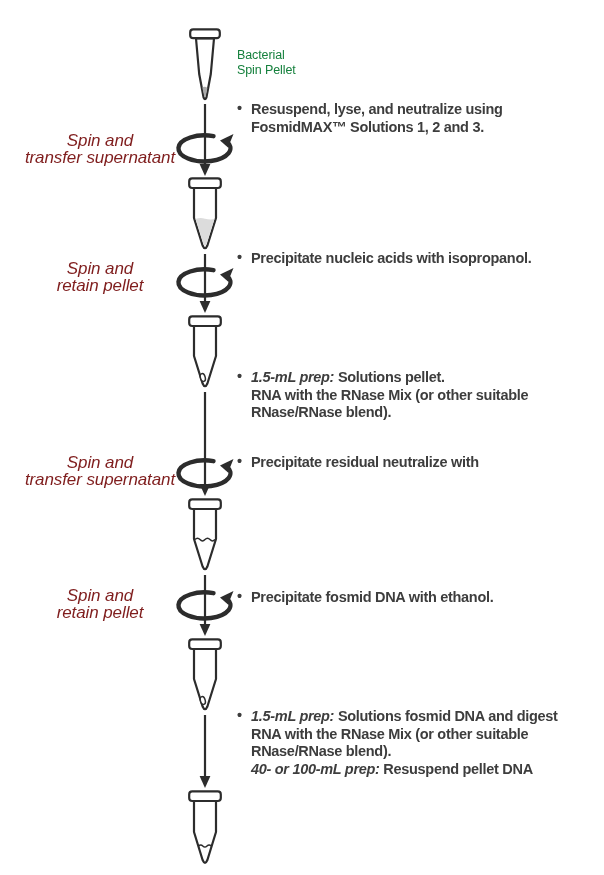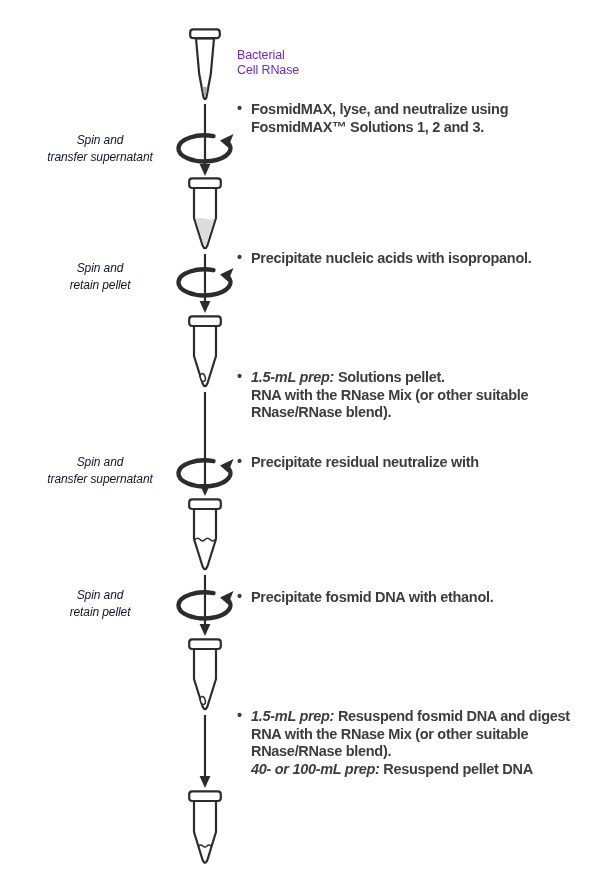--- a/index.html
+++ b/index.html
@@ -10,25 +10,25 @@
   svg{display:block;}
   .tb{fill:#ffffff;stroke:#2c2c2c;stroke-width:2.2;stroke-linejoin:round;}
   
   .ann{position:absolute;left:237px;padding-left:14px;
        font-weight:bold;font-size:14.5px;line-height:17.5px;
        letter-spacing:-0.3px;color:#3d3d3d;white-space:nowrap;}
   .ann .bullet{position:absolute;left:0;top:-1px;font-weight:bold;}
   .ann i{font-style:italic;text-align:right;}
   
   .spinlabel{position:absolute;left:0;width:200px;text-align:center;
-       font-style:italic;font-size:12px;line-height:17px;color:#0f172a;
+       font-style:italic;font-size:17px;line-height:17px;color:#7f1d1d;
        letter-spacing:-0.1px;}
   
   .startlabel{position:absolute;left:237px;top:48px;font-size:12.5px;
-       line-height:15px;color:#6d28d9;letter-spacing:-0.1px;}
+       line-height:15px;color:#15803d;letter-spacing:-0.1px;}
 </style>
 </head>
 <body>
 
 <div class="canvas">
 
   <svg class="abs" style="left:186px;top:28px" width="38" height="76" viewBox="0 0 38 76">
     <path class="tb" d="M10,10.5 L13.2,46 L17.6,69.5 Q19,72.8 20.4,69.5 L24.8,46 L28,10.5 Z"></path>
     <path d="M16.3,59.5 Q19,57.6 21.4,60 L19.7,68.5 Q19,70 18.3,68.5 Z" fill="#ababab" stroke="none"></path>
     <rect class="tb" x="4.2" y="1.4" width="29.6" height="8.8" rx="3"></rect>
@@ -97,21 +97,21 @@
     <path d="M38.5,5.2 A26,13 0 1 0 51.5,10.5" fill="none" stroke="#2c2c2c" stroke-width="4.4" stroke-linecap="round"></path>
     <path d="M45,9.5 L58.5,3 L53,16.5 Z" fill="#2c2c2c"></path>
   </svg>
   <svg class="abs" style="left:175px;top:588px" width="60" height="36" viewBox="0 0 60 36">
     <path d="M38.5,5.2 A26,13 0 1 0 51.5,10.5" fill="none" stroke="#2c2c2c" stroke-width="4.4" stroke-linecap="round"></path>
     <path d="M45,9.5 L58.5,3 L53,16.5 Z" fill="#2c2c2c"></path>
   </svg>
 
   <div class="startlabel">
     <div>Bacterial</div>
-    <div>Cell RNase</div>
+    <div>Spin Pellet</div>
   </div>
 
   <div class="spinlabel" style="top:132px">
     <div>Spin and</div>
     <div>transfer supernatant</div>
   </div>
   <div class="spinlabel" style="top:260px">
     <div>Spin and</div>
     <div>retain pellet</div>
   </div>
@@ -119,21 +119,21 @@
     <div>Spin and</div>
     <div>transfer supernatant</div>
   </div>
   <div class="spinlabel" style="top:587px">
     <div>Spin and</div>
     <div>retain pellet</div>
   </div>
 
   <div class="ann" style="top:101px">
     <span class="bullet">•</span>
-    <div><i></i><span>FosmidMAX, lyse, and neutralize using</span></div>
+    <div><i></i><span>Resuspend, lyse, and neutralize using</span></div>
     <div><i></i><span>FosmidMAX™ Solutions 1, 2 and 3.</span></div>
   </div>
 
   <div class="ann" style="top:250px">
     <span class="bullet">•</span>
     <div><i></i><span>Precipitate nucleic acids with isopropanol.</span></div>
   </div>
 
   <div class="ann" style="top:369px">
     <span class="bullet">•</span>
@@ -147,19 +147,19 @@
     <div><i></i><span>Precipitate residual neutralize with</span></div>
   </div>
 
   <div class="ann" style="top:589px">
     <span class="bullet">•</span>
     <div><i></i><span>Precipitate fosmid DNA with ethanol.</span></div>
   </div>
 
   <div class="ann" style="top:708px">
     <span class="bullet">•</span>
-    <div><i>1.5-mL prep:</i><span> Resuspend fosmid DNA and digest</span></div>
+    <div><i>1.5-mL prep:</i><span> Solutions fosmid DNA and digest</span></div>
     <div><i></i><span>RNA with the RNase Mix (or other suitable</span></div>
     <div><i></i><span>RNase/RNase blend).</span></div>
     <div><i>40- or 100-mL prep:</i><span> Resuspend pellet DNA</span></div>
   </div>
 
 </div>
 
 </body></html>

